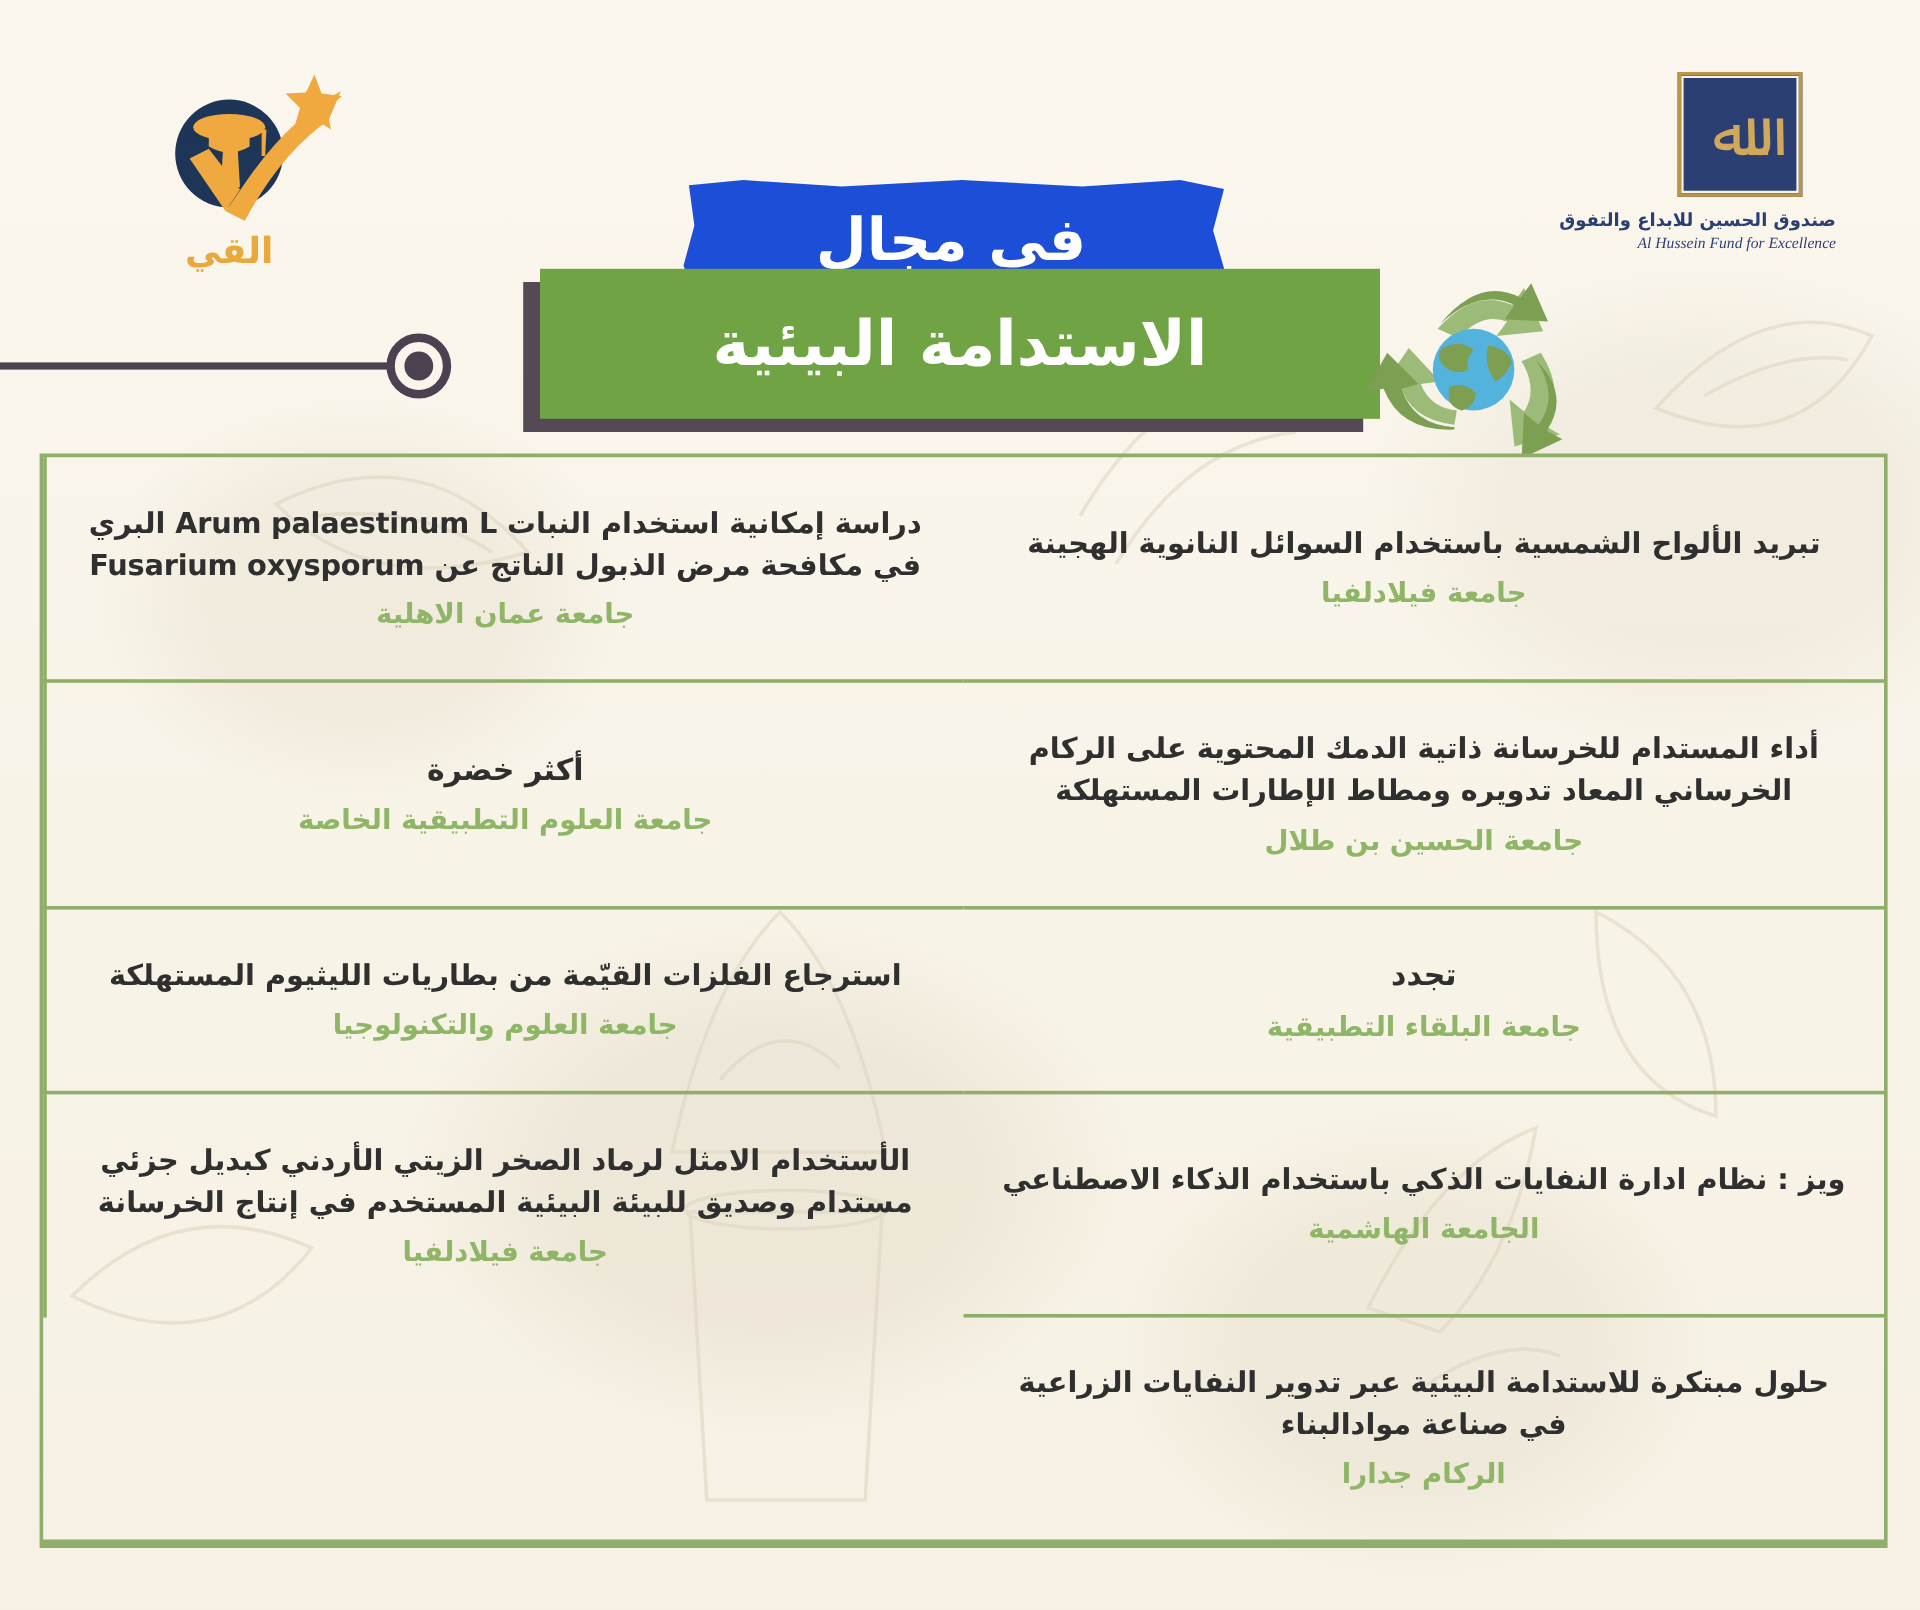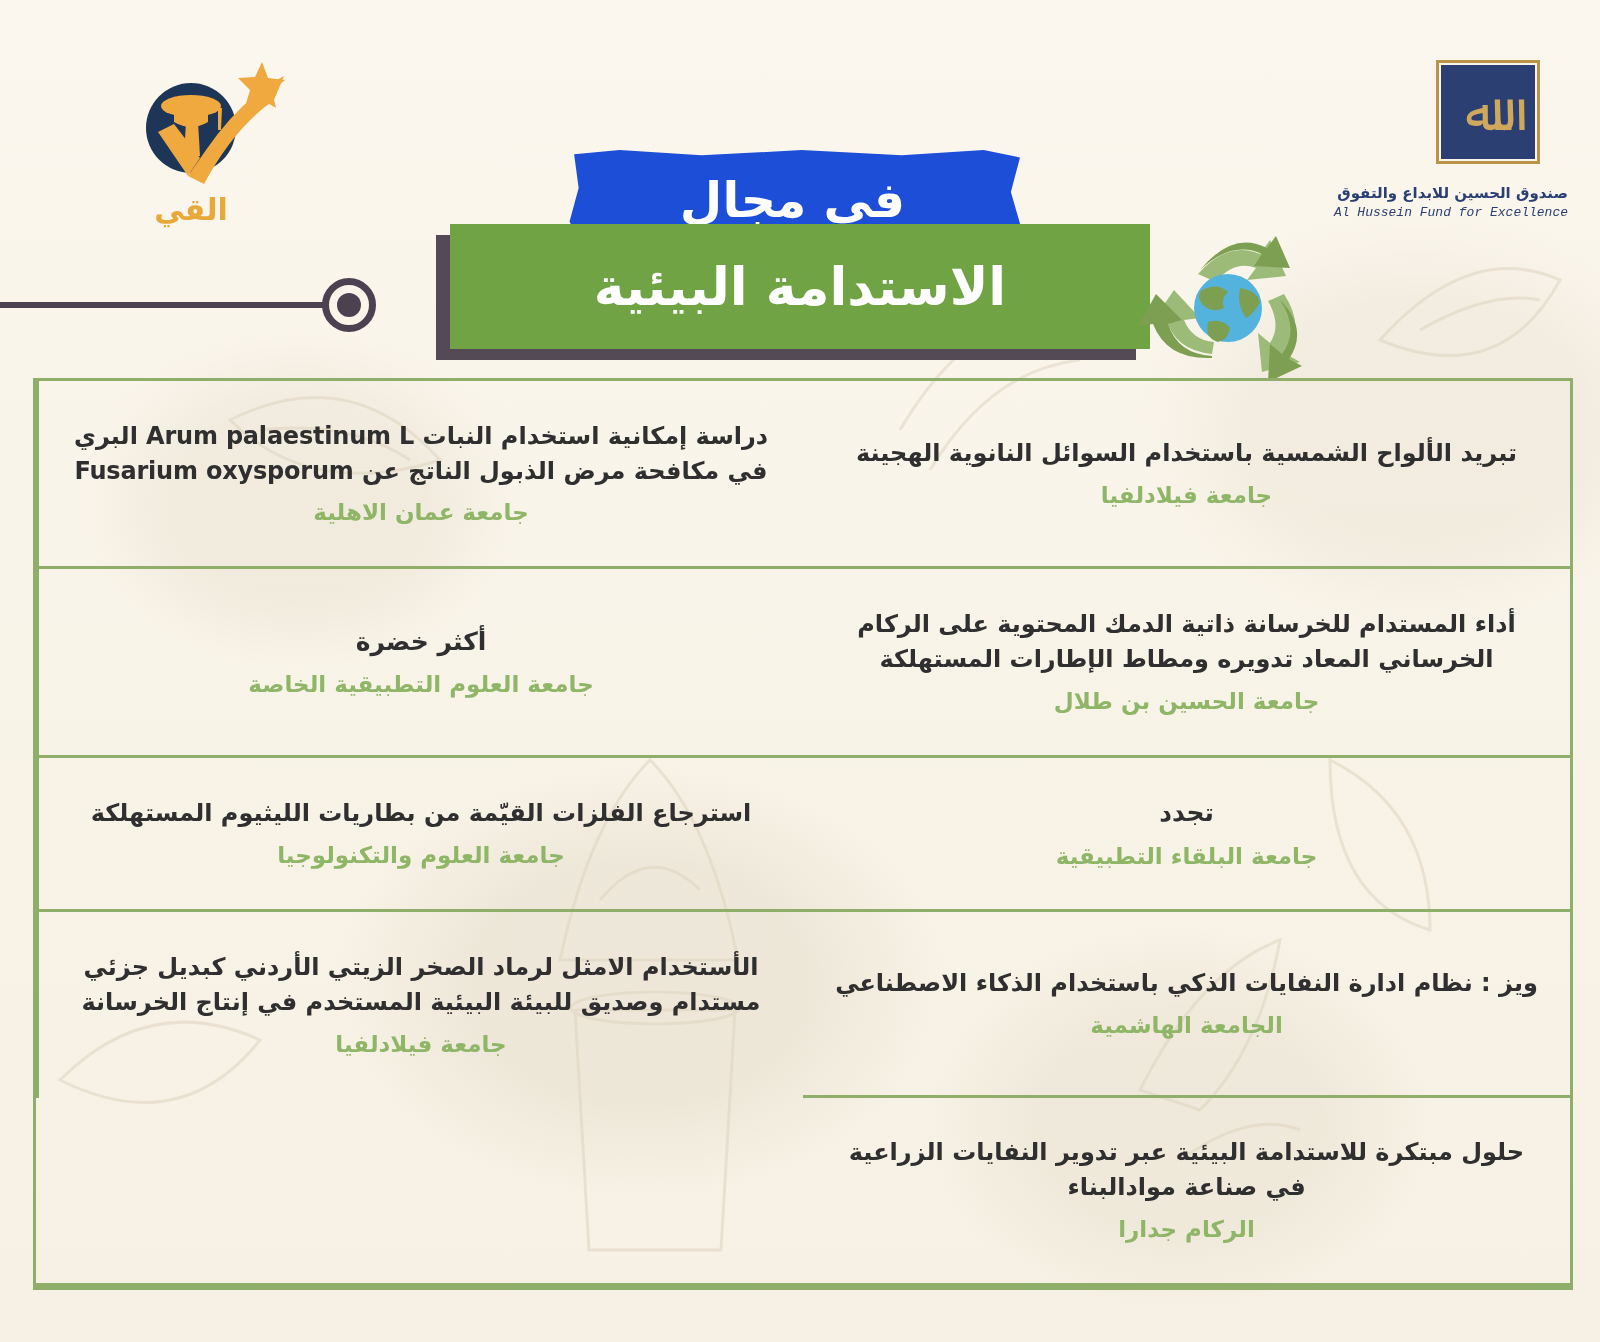--- a/index.html
+++ b/index.html
@@ -27,37 +27,37 @@
   .header{position:absolute;left:0;top:0;width:1600px;height:378px;z-index:3;}
 
   
   .logo-left{position:absolute;left:86px;top:58px;width:210px;height:180px;}
   .logo-left .word{
     position:absolute;left:0;top:134px;width:210px;text-align:center;
     color:#e8a93a;font-size:30px;font-weight:700;letter-spacing:2px;
   }
 
   
-  .logo-right{position:absolute;left:1408px;top:60px;width:160px;height:190px;text-align:right;}
+  .logo-right{position:absolute;left:1370px;top:60px;width:160px;height:190px;text-align:right;}
   .logo-right .tugra-box{
     width:98px;height:98px;margin:0 auto;background:#2b3f73;
     border:3px solid #b99449;box-shadow:0 0 0 2px #faf5ea inset;
     position:relative;
   }
   .logo-right .tugra{
     position:absolute;inset:0;display:flex;align-items:center;justify-content:center;
     color:#cfa85c;font-size:52px;line-height:1;
   }
   .logo-right .ar-name{
-    margin-top:20px;color:#2b3f73;font-size:15px;font-weight:700;
+    margin-top:10px;color:#2b3f73;font-size:15px;font-weight:700;
     font-family:"DejaVu Sans",sans-serif;white-space:nowrap;
   }
   .logo-right .en-name{
     margin-top:3px;color:#2b3f73;font-size:13px;font-style:italic;
-    font-family:Liberation Mono, monospace;white-space:nowrap;
+    font-family:Liberation Serif, serif;white-space:nowrap;
   }
 
   
   .connector-line{position:absolute;left:0;top:302px;width:330px;height:6px;background:#4b4150;}
   .connector-ring{
     position:absolute;left:322px;top:278px;width:54px;height:54px;border-radius:50%;
     border:7px solid #4b4150;background:#faf5ea;box-sizing:border-box;
   }
   .connector-dot{
     position:absolute;left:337px;top:293px;width:24px;height:24px;border-radius:50%;background:#4b4150;

